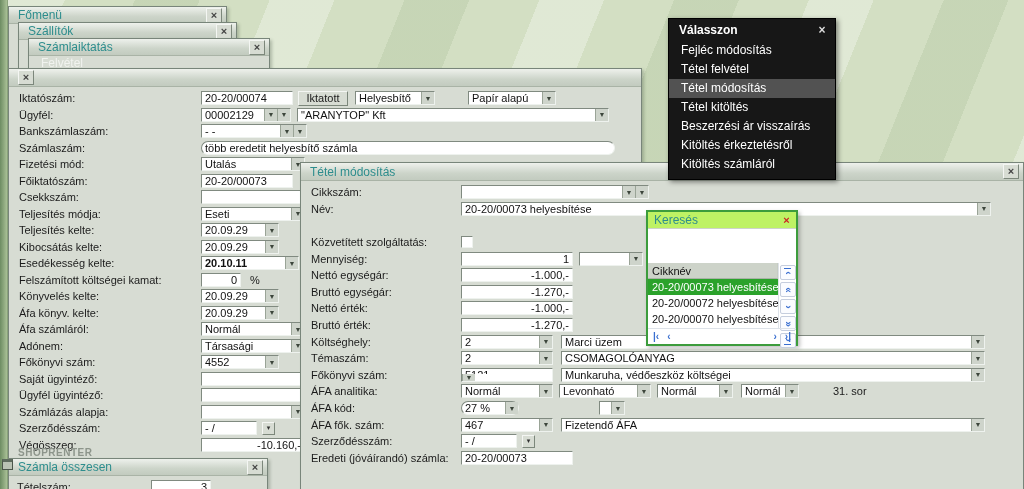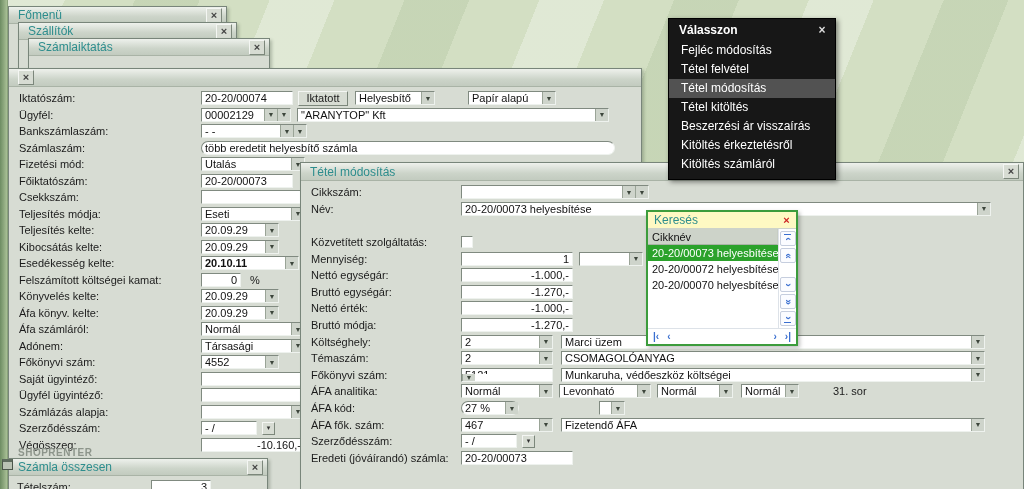--- a/index.html
+++ b/index.html
@@ -67,25 +67,25 @@
   .cbar{display:flex;align-items:center;height:22px;padding:0 6px 0 10px;}
   .cttl{flex:1;font-size:12px;font-weight:bold;color:#fff;}
   .cx{flex:none;width:14px;text-align:center;color:#ddd;font-size:12px;font-weight:bold;}
   .mi{height:19px;line-height:19px;padding-left:12px;font-size:12px;color:#fff;white-space:nowrap;}
   .mi.sel{background:#525252;}
 
   
   .search{position:absolute;left:646px;top:210px;width:152px;height:136px;box-sizing:border-box;
     background:#fff;border:2px solid #3c9c3c;display:flex;flex-direction:column;
     box-shadow:2px 2px 4px rgba(0,0,0,.25);}
-  .sbar{flex:none;display:flex;align-items:center;height:16px;background:#fef9c3;
+  .sbar{flex:none;display:flex;align-items:center;height:16px;background:#bef264;
     border-bottom:1px solid #cdd3ca;padding:0 3px 0 6px;}
   .sttl{flex:1;font-size:12px;color:#2d8d8d;}
   .sx{flex:none;width:13px;text-align:center;font-size:11px;font-weight:bold;color:#c22;}
-  .sbody{flex:1;display:flex;min-height:0;}
+  .sbody{flex:1;display:flex;min-height:0;margin-top:34px;}
   .slist{flex:1;display:flex;flex-direction:column;min-width:0;}
   .shdr{flex:none;height:15px;display:flex;align-items:center;padding-left:4px;font-size:11px;
     color:#111;background:#cdd3c9;border-bottom:1px solid #a9b3a6;border-right:1px solid #c6ccc3;}
   .srow{flex:none;height:16px;display:flex;align-items:center;padding-left:4px;font-size:11px;
     color:#111;white-space:nowrap;overflow:hidden;}
   .srow.sel{background:#2ba22b;color:#fff;}
   .vscroll{flex:none;width:17px;display:flex;flex-direction:column;align-items:center;
     padding:1px 0;border-left:1px solid #dde2e8;}
   .sbtn{flex:none;width:14px;height:13px;margin:1px 0;display:flex;flex-direction:column;
     align-items:center;justify-content:center;color:#3a6fd0;background:#fbfcff;
@@ -119,20 +119,21 @@
     <div class="tbar">
       <span class="ttl">Szállítók</span>
       <span class="closebox">×</span>
     </div>
   </div>
   <div class="win c3">
     <div class="tbar">
       <span class="ttl">Számlaiktatás</span>
       <span class="closebox">×</span>
     </div>
+    <div class="menu-item-light">Felvétel</div>
   </div>
 
   <div class="win main-win supplier">
     <div class="tbar">
       <span class="closebox">×</span>
     </div>
     <div class="form sup-form" id="supplier-rows">
         <div class="frow">
           <span class="flabel">Iktatószám:</span>
           <span class="fctls">
@@ -419,21 +420,21 @@
         </div>
         <div class="frow">
           <span class="flabel">Nettó érték:</span>
           <span class="fctls">
             <span class="field" style="width: 112px;">
               <span class="val r">-1.000,-</span>
             </span>
           </span>
         </div>
         <div class="frow">
-          <span class="flabel">Bruttó módja:</span>
+          <span class="flabel">Bruttó érték:</span>
           <span class="fctls">
             <span class="field" style="width: 112px;">
               <span class="val r">-1.270,-</span>
             </span>
           </span>
         </div>
         <div class="frow">
           <span class="flabel">Költséghely:</span>
           <span class="fctls">
             <span class="field" style="width: 92px;">

